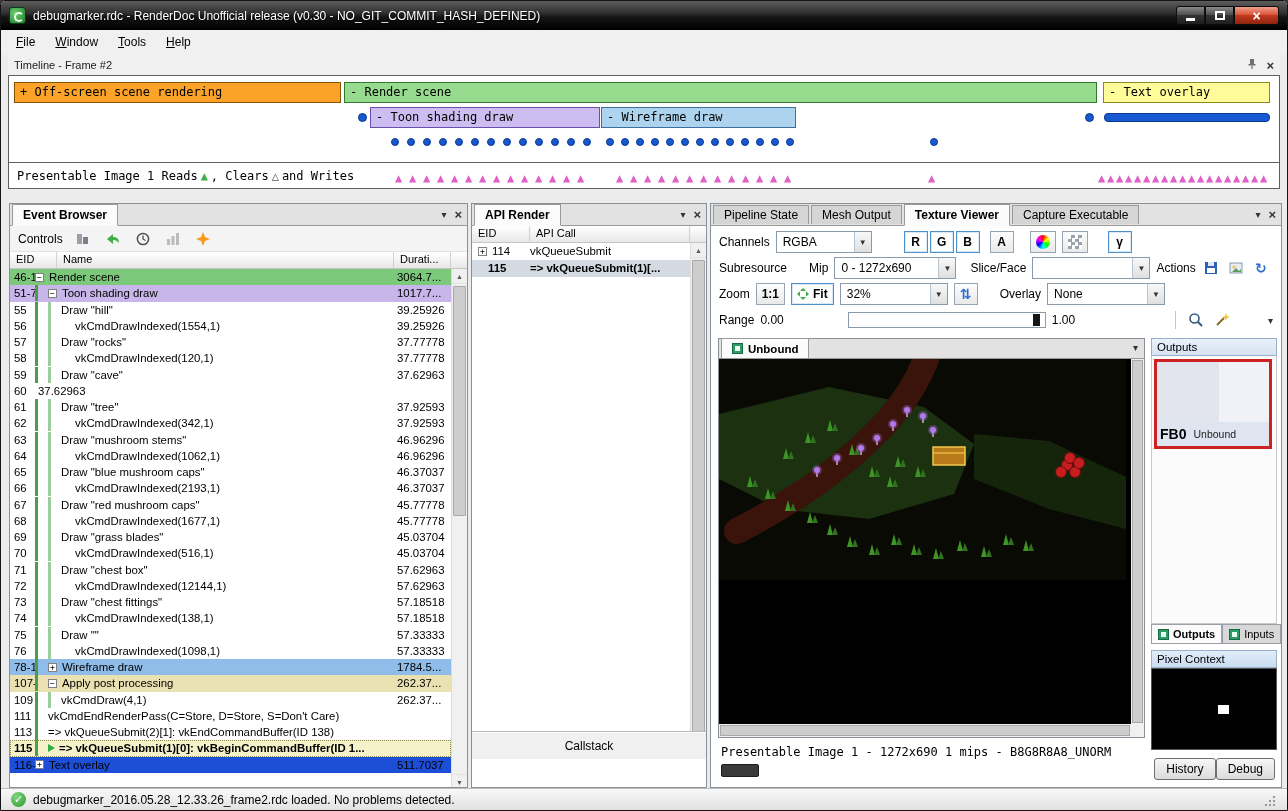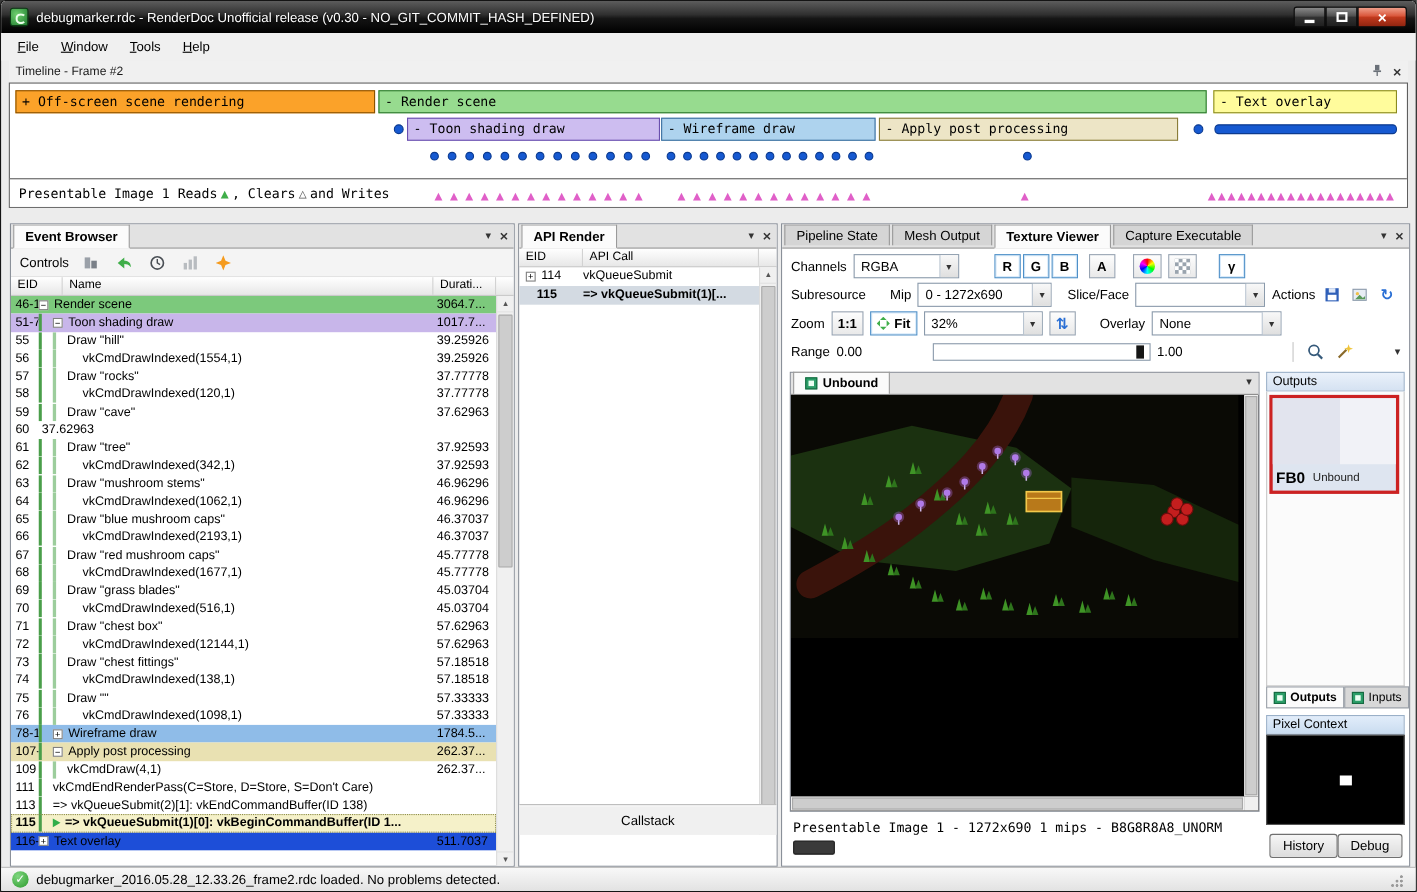--- a/index.html
+++ b/index.html
@@ -39,21 +39,21 @@
 .tl-dot.big{width:9px;height:9px}
 .tl-line{position:absolute;height:9px;border-radius:4px;background:#1659d1;border:1px solid #0c3a8e}
 .tl-legend{position:absolute;left:0;right:0;bottom:0;height:26px;border-top:1px solid #5f5f5f;display:flex;align-items:center;padding-left:8px;font-family:"DejaVu Sans Mono","Liberation Mono",monospace;font-size:12px;background:#fff}
 .tl-legend .tri{line-height:1;margin:0 3px;font-size:12px}
 .tri-green{color:#3fae49}
 .tri-outline{color:#555}
 .tri-pink{position:absolute;bottom:4px;color:#e05fc8;font-size:12px;line-height:1}
 
 
 .panel{position:absolute;top:202px;height:585px;background:#fff;border:1px solid #8a9099;overflow:hidden}
-.tabstrip{height:22px;background:#e2e2e2;display:flex;align-items:flex-start;border-bottom:1px solid #9a9a9a;position:relative}
+.tabstrip{height:22px;background:#e2e2e2;display:flex;align-items:center;border-bottom:1px solid #9a9a9a;position:relative}
 .tab{padding:0 10px;border:1px solid #9a9a9a;border-bottom:none;background: #d5d5d5;margin-left:2px;font-size:12px;height:19px;display:flex;align-items:center;gap:5px;white-space:nowrap}
 .tab.active{background:#fbfbfb;font-weight:bold;height:22px;margin-bottom:-1px;border-bottom:1px solid #fbfbfb}
 .strip-icons{position:absolute;right:5px;top:4px;display:flex;gap:8px;align-items:center}
 
 
 .vscroll{position:absolute;top:0;right:0;width:16px;bottom:0;background:#f0f0f0;border-left:1px solid #dcdcdc}
 .vs-btn{height:15px;display:flex;align-items:center;justify-content:center;font-size:7px;color:#555;border-bottom:1px solid #e2e2e2}
 .vs-btn.bot{position:absolute;bottom:0;left:0;right:0;border-top:1px solid #e2e2e2;border-bottom:none}
 .vs-thumb{position:absolute;left:1px;right:1px;background:#cdcdcd;border:1px solid #a8a8a8;border-radius:1px}
 
@@ -243,21 +243,20 @@
           <span class="tri-pink" style="left: 1224px;">▲</span>
           <span class="tri-pink" style="left: 1233px;">▲</span>
           <span class="tri-pink" style="left: 1242px;">▲</span>
           <span class="tri-pink" style="left: 1251px;">▲</span>
         </div>
     <div class="tl-bar" style="left: 5px; width: 327px; top: 6px; background: rgb(251, 162, 41); border-color: rgb(138, 82, 0);">+ Off-screen scene rendering</div>
         <div class="tl-bar" style="left: 335px; width: 753px; top: 6px; background: rgb(151, 219, 143); border-color: rgb(47, 122, 47);">- Render scene</div>
         <div class="tl-bar" style="left: 1094px; width: 167px; top: 6px; background: rgb(255, 252, 156); border-color: rgb(138, 138, 32);">- Text overlay</div>
         <div class="tl-bar" style="left: 361px; width: 230px; top: 31px; background: rgb(205, 189, 240); border-color: rgb(106, 79, 174);">- Toon shading draw</div>
         <div class="tl-bar" style="left: 592px; width: 195px; top: 31px; background: rgb(174, 211, 238); border-color: rgb(58, 111, 158);">- Wireframe draw</div>
-        <div class="tl-bar" style="left: 790px; width: 272px; top: 31px; background: rgb(237, 229, 198); border-color: rgb(138, 125, 58);">- Apply post processing</div>
         <div class="tl-dot big" style="left: 349px; top: 37px;"></div>
         <div class="tl-dot big" style="left: 1076px; top: 37px;"></div>
         <div class="tl-line" style="left: 1095px; width: 166px; top: 37px;"></div>
         <div class="tl-dot" style="left: 382px; top: 62px;"></div>
         <div class="tl-dot" style="left: 398px; top: 62px;"></div>
         <div class="tl-dot" style="left: 414px; top: 62px;"></div>
         <div class="tl-dot" style="left: 430px; top: 62px;"></div>
         <div class="tl-dot" style="left: 446px; top: 62px;"></div>
         <div class="tl-dot" style="left: 462px; top: 62px;"></div>
         <div class="tl-dot" style="left: 478px; top: 62px;"></div>

